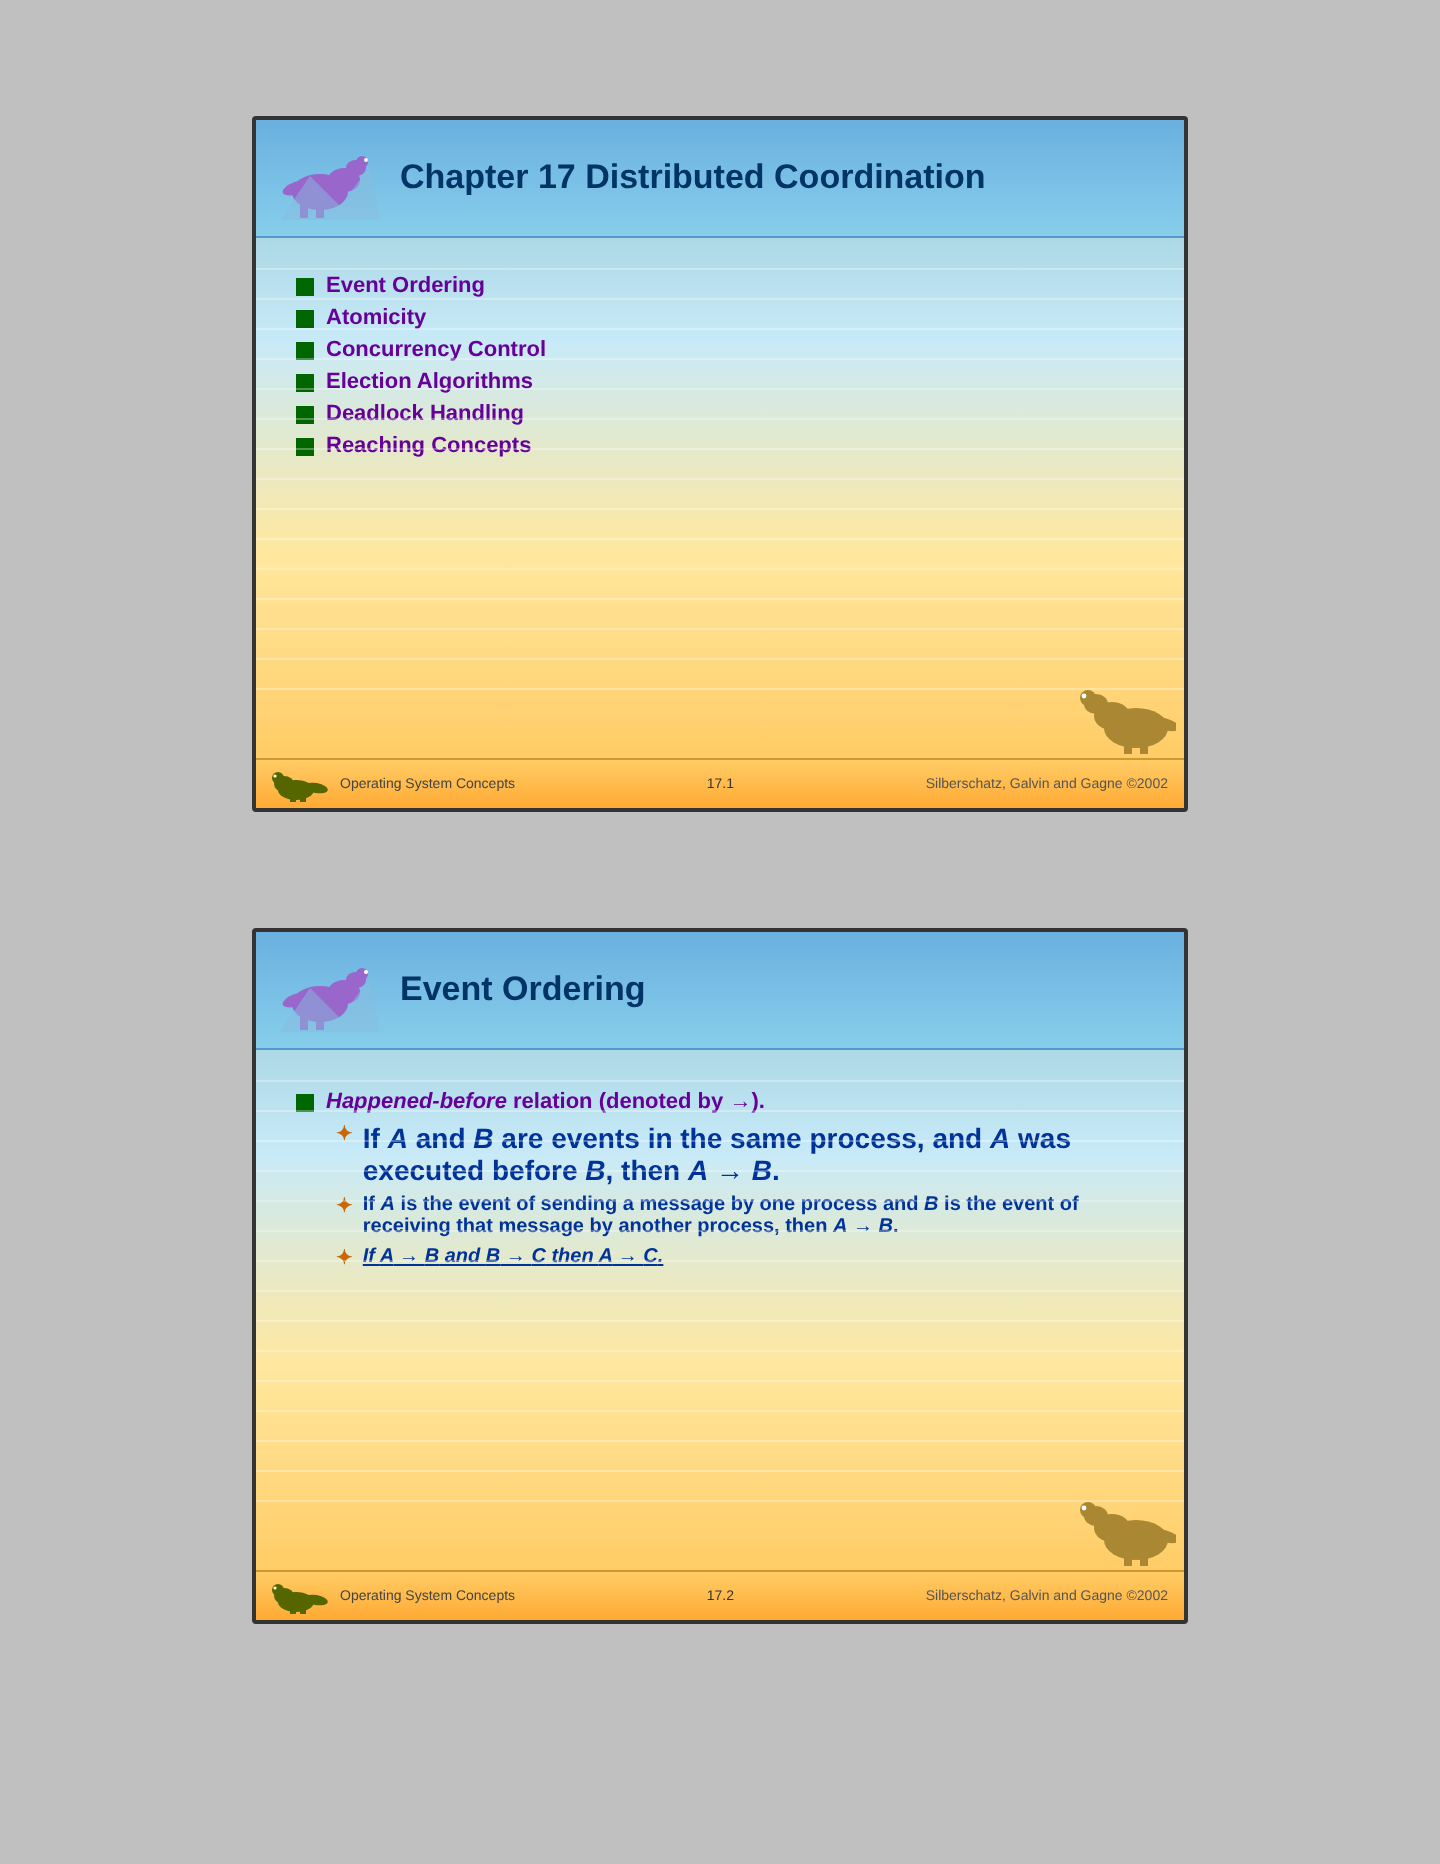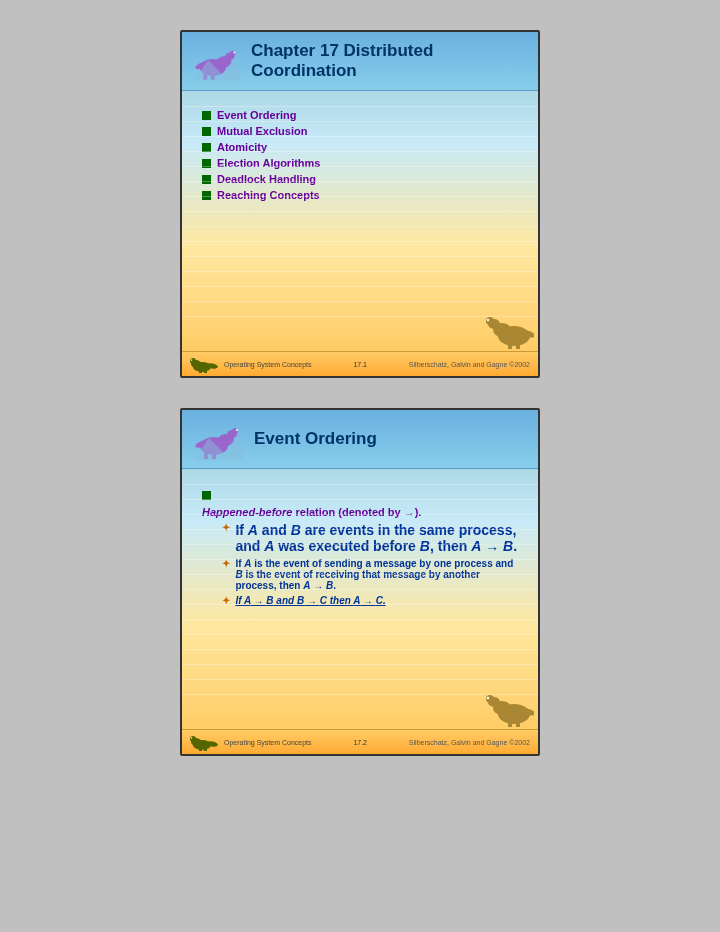--- a/index.html
+++ b/index.html
@@ -9,26 +9,27 @@
       width: 720px;
       min-height: 932px;
       display: flex;
       flex-direction: column;
       align-items: center;
       padding: 30px 20px;
       gap: 30px;
     }
 
     .slide {
-      width: 360px;
+      width: 468px;
       border: 2px solid #333;
       border-radius: 2px;
       overflow: hidden;
       position: relative;
       background: linear-gradient(to bottom, #87ceeb 0%, #b0e0ff 30%, #ffd580 70%, #ffb347 100%);
+      margin-top: 28px;
     }
 
     .slide-header {
       background: linear-gradient(to bottom, #6ab0e0 0%, #87ceeb 100%);
       padding: 8px 12px 8px 12px;
       display: flex;
       align-items: center;
       gap: 10px;
       border-bottom: 1px solid #5599cc;
       min-height: 52px;
@@ -193,25 +194,25 @@
       <div class="slide-line" style="top:225px"></div>
     </div>
 
     <ul>
       <li>
         <span class="bullet-square"></span>
         <span>Event Ordering</span>
       </li>
       <li>
         <span class="bullet-square"></span>
-        <span>Mutual Exclusion</span>
-      </li>
-      <li>
-        <span class="bullet-square"></span>
         <span>Atomicity</span>
+      </li>
+      <li>
+        <span class="bullet-square"></span>
+        <span>Concurrency Control</span>
       </li>
       <li>
         <span class="bullet-square"></span>
         <span>Election Algorithms</span>
       </li>
       <li>
         <span class="bullet-square"></span>
         <span>Deadlock Handling</span>
       </li>
       <li>
@@ -280,21 +281,21 @@
       <div class="slide-line" style="top:120px"></div>
       <div class="slide-line" style="top:135px"></div>
       <div class="slide-line" style="top:150px"></div>
       <div class="slide-line" style="top:165px"></div>
       <div class="slide-line" style="top:180px"></div>
       <div class="slide-line" style="top:195px"></div>
       <div class="slide-line" style="top:210px"></div>
       <div class="slide-line" style="top:225px"></div>
     </div>
 
-    <div class="main-bullet" style="display:flex; align-items:flex-start; gap:6px; margin-top:10px;flex-direction:column;">
+    <div class="main-bullet" style="display:flex; align-items:flex-start; gap:6px; margin-top:10px;">
       <span class="bullet-square" style="margin-top:2px;"></span>
       <span style="font-size:11px; color:#660099; font-weight:bold;">
         <span class="italic">Happened-before</span>
         <span> relation (denoted by →).</span>
       </span>
     </div>
 
     <ul class="sub-bullets">
       <li>
         <span class="sub-bullet-diamond">✦</span>

